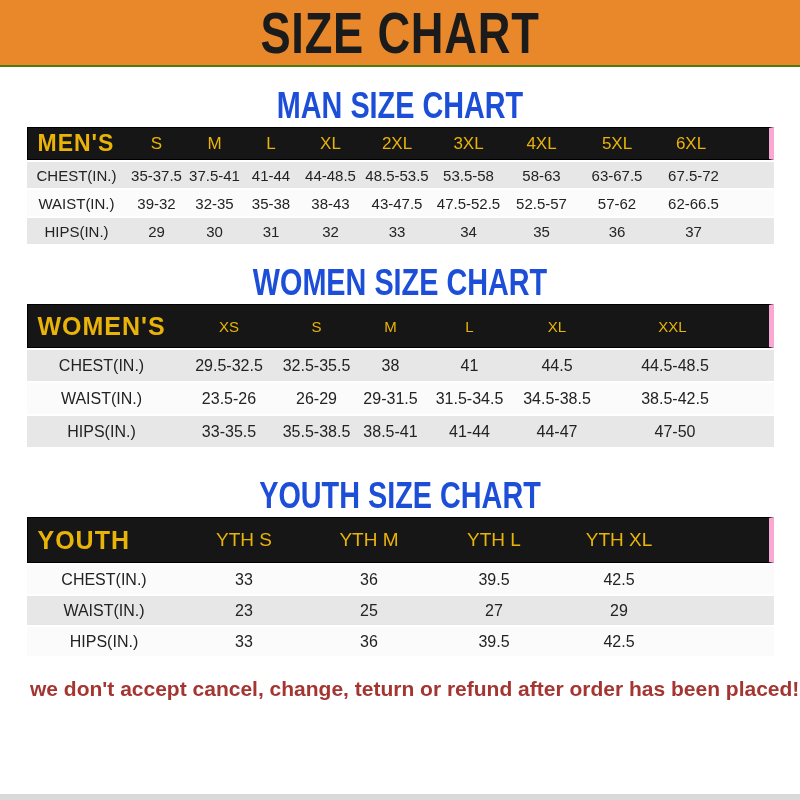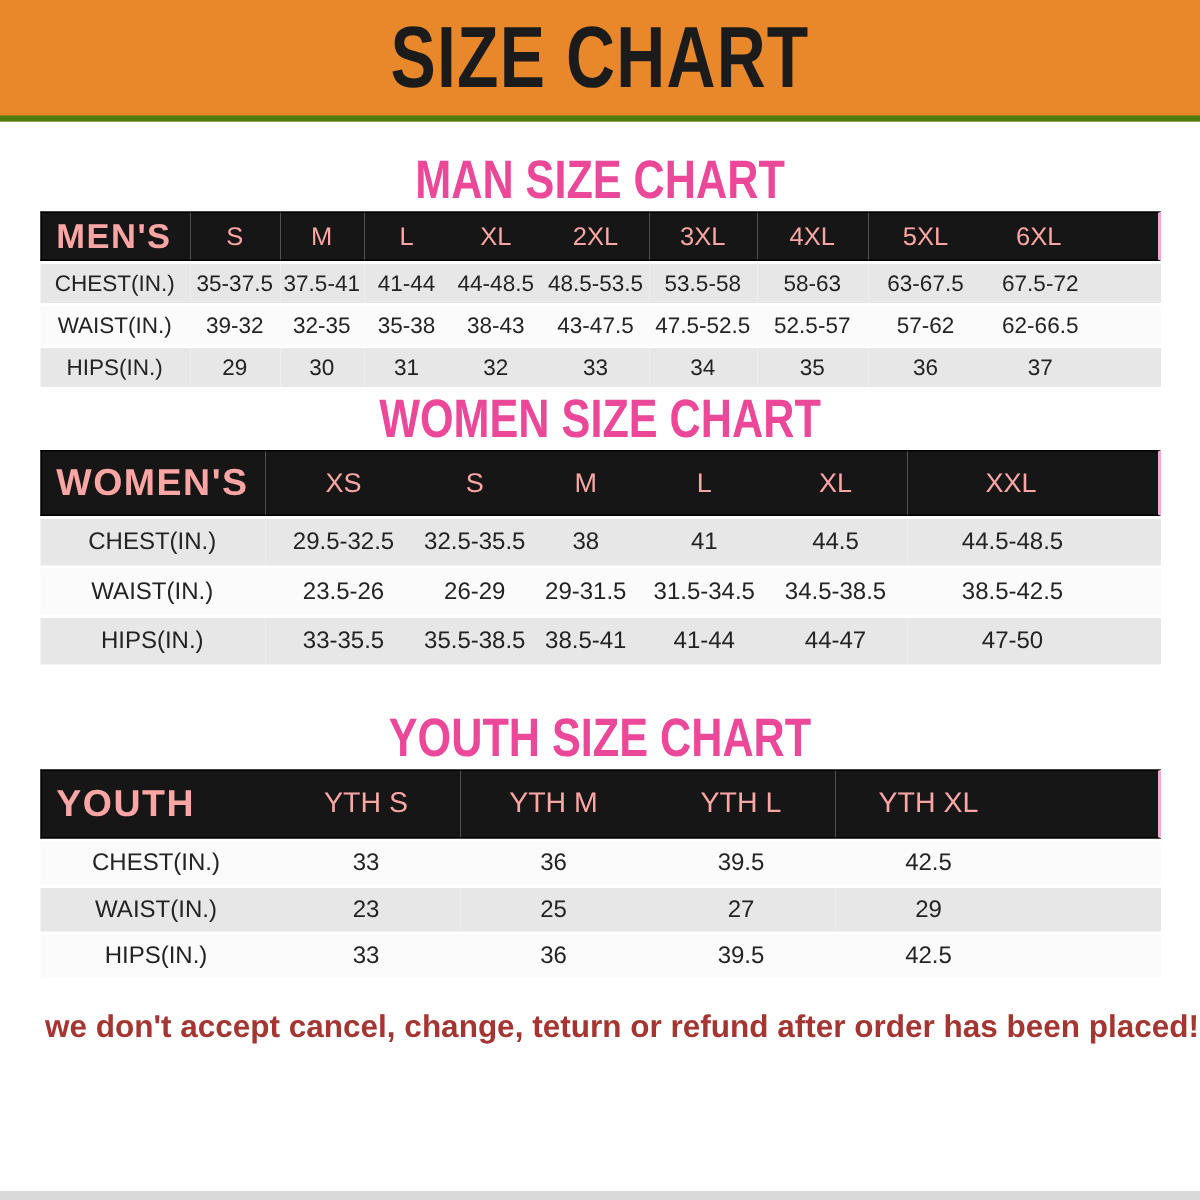--- a/index.html
+++ b/index.html
@@ -1,56 +1,56 @@
 <!DOCTYPE html>
 <html><head>
 <meta charset="utf-8">
 <style>
   * { margin:0; padding:0; box-sizing:border-box; }
   html,body { width:800px; height:800px; background:#ffffff; overflow:hidden;
               font-family:"Liberation Sans", sans-serif; }
 
   
-  .banner { height:81px; background:#E8882B; border-bottom:4px solid #4d7c0f;
+  .banner { height:67px; background:#E8882B; border-bottom:2px solid #4d7c0f;
             display:flex; align-items:center; justify-content:center; }
   .banner-title { font-size:58px; font-weight:bold; color:#1b1b1b;
                   display:inline-block; transform:scaleX(0.78); letter-spacing:1px;
                   white-space:nowrap; }
 
   
-  .section-title { text-align:center; color:#ec4899; }
+  .section-title { text-align:center; color:#1d4ed8; }
   .section-title .condensed { display:inline-block; transform:scaleX(0.8);
                               font-weight:bold; font-size:36px; line-height:38px;
                               white-space:nowrap; }
   .t-man   { margin-top:20px; }
-  .t-women { }
+  .t-women { margin-top:18px; }
   .t-youth { margin-top:28px; }
 
   
   table.size-table { table-layout:fixed; width:747px; margin:0 auto;
                      border-collapse:separate; border-spacing:0 2px;
                      text-align:center; }
-  .size-table th { background:#161616; color:#fca5a5; font-weight:normal;
+  .size-table th { background:#161616; color:#eab308; font-weight:normal;
                    border:1px solid #000; border-left:none; border-right:none; }
   .size-table th.lbl { text-align:left; padding-left:10px; font-weight:bold;
                        letter-spacing:1px; border-left:1px solid #000; }
-  .size-table th.endcap { border-right:2px solid #f9a8d4; }
+  .size-table th.endcap { border-right:5px solid #f9a8d4; }
   .size-table td { color:#232323; }
   .size-table tr.gray  td { background:#E7E7E7; }
   .size-table tr.white td { background:#FBFBFB; }
   .size-table td.rl { font-size:15px; }
 
   .men { margin-top:2px; }
   .men th { height:33px; font-size:17px; }
   .men th.lbl { font-size:23px; }
   .men td { height:26px; font-size:15px; }
   .men th:last-child, .men td:last-child { padding-right:42px; }
 
   .women { margin-top:16px; }
-  .women th { height:44px; font-size:18px; }
+  .women th { height:44px; font-size:15px; }
   .women th.lbl { font-size:25px; }
   .women td { height:31px; font-size:16px; }
   .women td.rl { font-size:16px; }
   .women th:last-child, .women td:last-child { padding-right:28px; }
 
   .youth { margin-top:16px; }
   .youth th { height:46px; font-size:19px; }
   .youth th.lbl { font-size:25px; }
   .youth td { height:29px; font-size:16px; }
   .youth td.rl { font-size:16px; }

